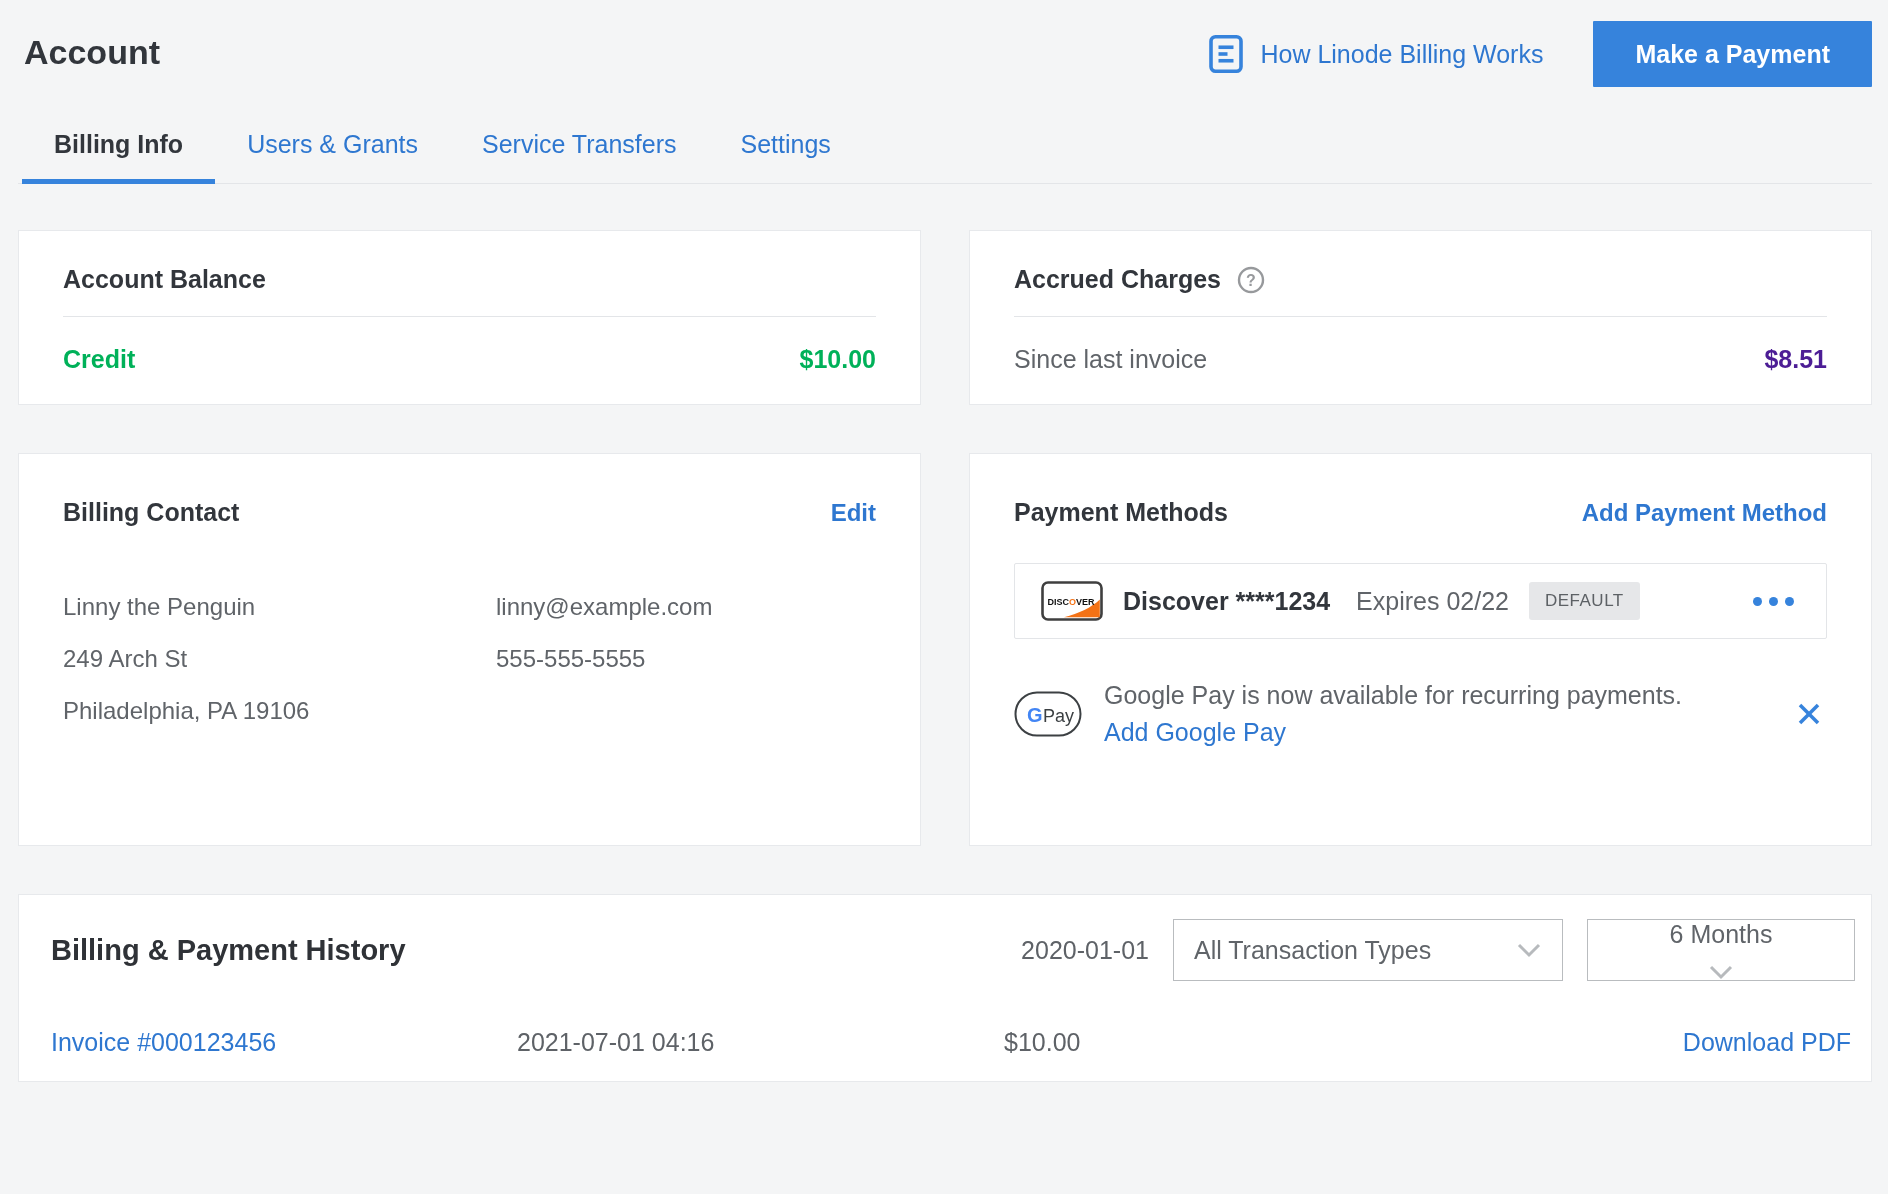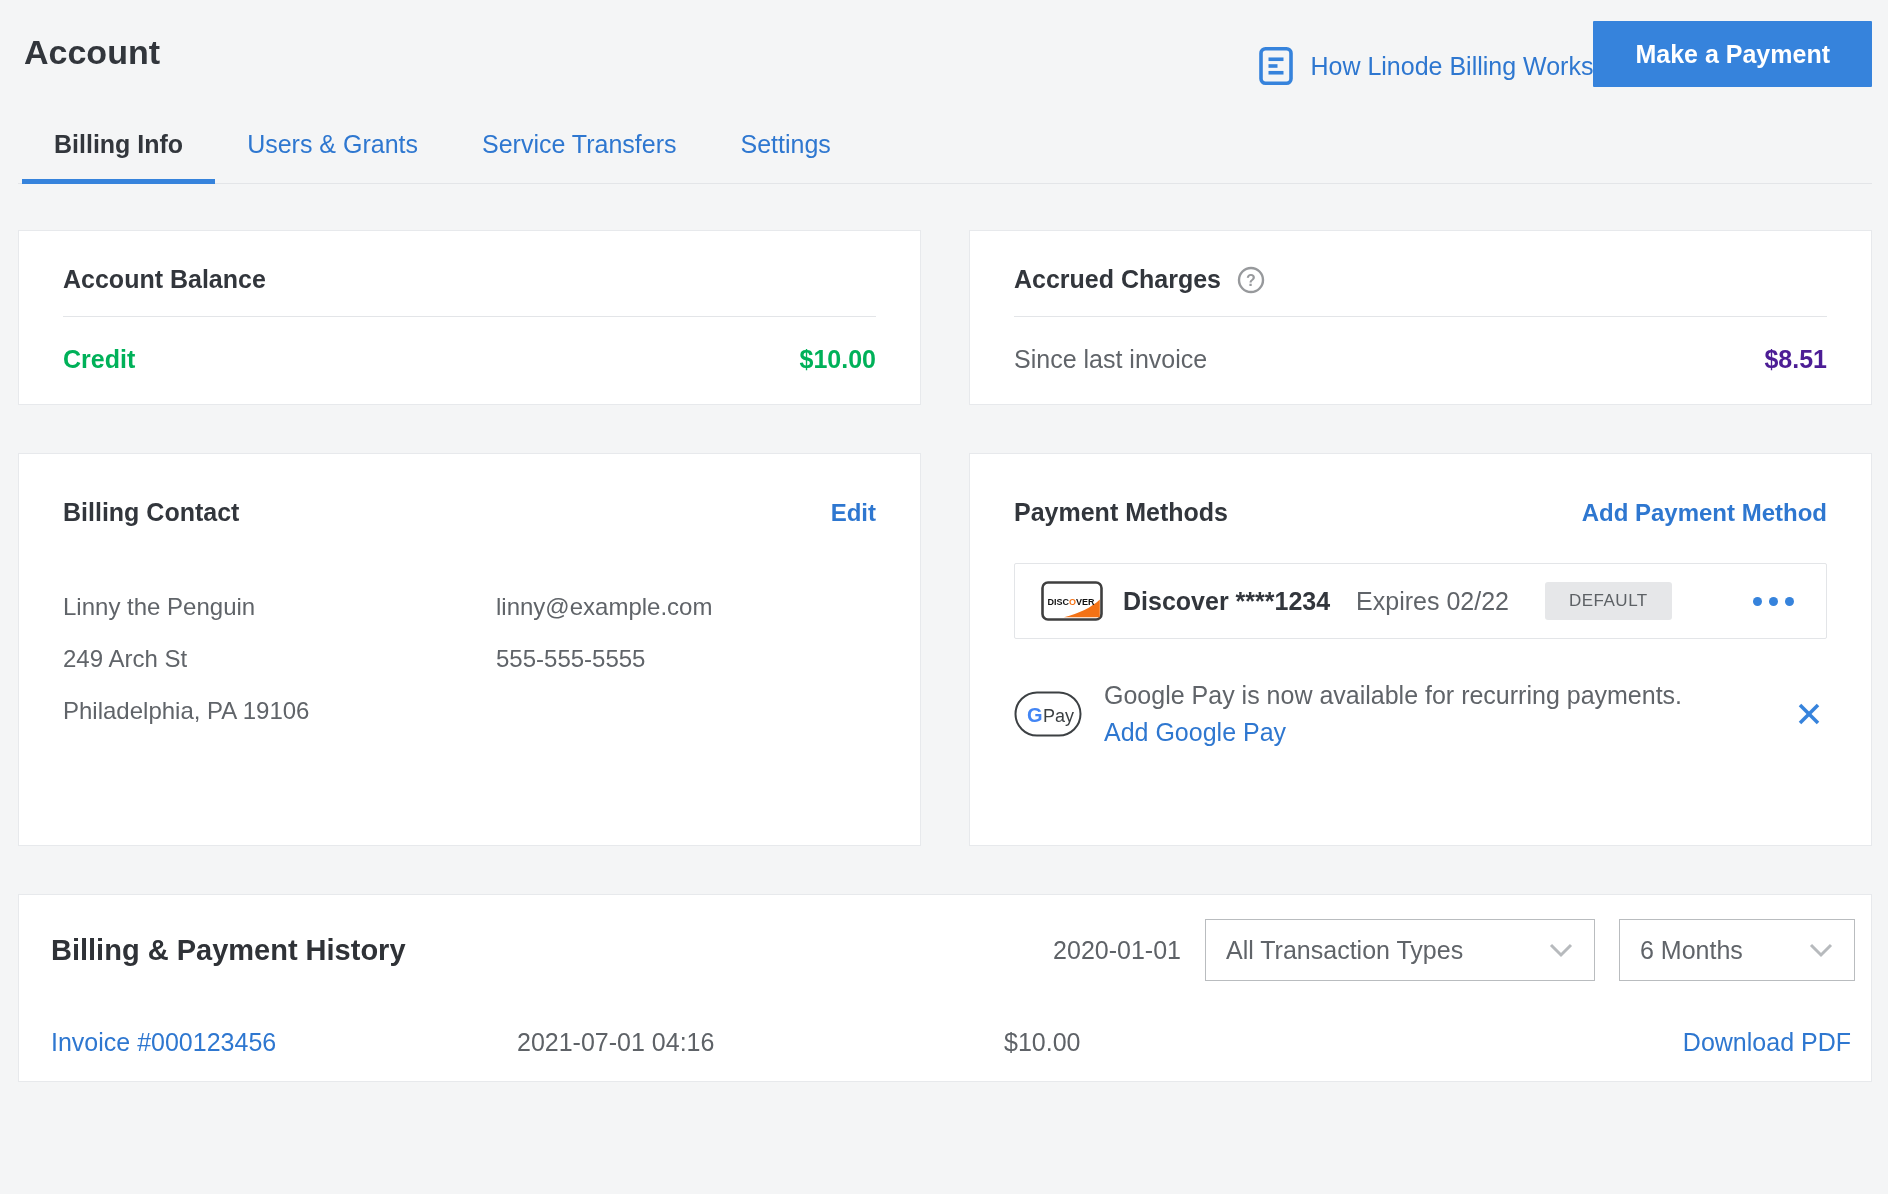--- a/index.html
+++ b/index.html
@@ -8,21 +8,21 @@
     width:1888px; height:1194px; overflow:hidden;
     background:#f4f5f6;
     font-family:"Liberation Sans", sans-serif;
     color:#32363c;
   }
   .page { padding:0 16px 0 18px; }
 
   
   .topbar { display:flex; justify-content:space-between; align-items:center; padding-top:20px; height:88px; }
   .page-title { font-size:34px; font-weight:700; color:#32363c; margin:0 0 4px 6px; }
-  .topbar-right { display:flex; align-items:flex-end; }
+  .topbar-right { display:flex; align-items:center; gap:50px; }
   .billing-works { display:flex; align-items:center; gap:16px; color:#2e77d0; font-size:25px; cursor:pointer; text-decoration:none; }
   .pay-btn {
     height:66px; padding:0 42px; background:#3683dc; color:#fff;
     font-family:"Liberation Sans",sans-serif; font-size:25px; font-weight:700;
     border:none; border-radius:1px; cursor:pointer;
   }
 
   
   .tabs { display:flex; margin-top:32px; border-bottom:1px solid #e3e5e8; padding-left:4px; }
   .tab { position:relative; padding:10px 32px 24px; font-size:25px; color:#2e77d0; cursor:pointer; text-decoration:none; }
@@ -51,22 +51,22 @@
   .contact-col.c1 { width:433px; }
 
   
   .pm-row {
     margin-top:36px; height:76px; border:1px solid #e3e5e8; border-radius:2px;
     display:flex; align-items:center; padding:0 26px; background:#fff;
   }
   .pm-label { font-size:25px; font-weight:700; color:#32363c; margin-left:20px; }
   .pm-exp { font-size:25px; color:#606469; margin-left:26px; }
   .pm-badge {
-    margin-left:36px; background:#e6e7e9; color:#5d6165; border-radius:3px;
-    font-size:17px; letter-spacing:0.5px; padding:9px 24px; font-weight:400;
+    margin-left:20px; background:#e6e7e9; color:#5d6165; border-radius:3px;
+    font-size:17px; letter-spacing:0.5px; padding:9px 16px; font-weight:400;
   }
   .pm-spacer { flex:1; }
   .dots { display:flex; gap:7px; cursor:pointer; padding:6px; }
   .dots span { width:9px; height:9px; border-radius:50%; background:#3683dc; }
 
   .gpay-row { display:flex; align-items:center; margin-top:42px; }
   .gpay-texts { margin-left:22px; font-size:25px; }
   .gpay-msg { color:#606469; }
   .gpay-add { display:inline-block; margin-top:8px; font-weight:400; font-size:25px; }
   .gpay-close { margin-left:auto; cursor:pointer; display:flex; padding:4px; }
@@ -74,21 +74,21 @@
   
   .history { margin-top:48px; background:#fff; border:1px solid #e7e9ec; padding:0; }
   .hist-top { display:flex; align-items:center; padding:24px 16px 22px 32px; }
   .hist-title { font-size:29px; font-weight:700; margin:0; flex:1; color:#2f3237; }
   .hist-date { font-size:25px; color:#5e6267; margin-right:24px; }
   .select-box {
     height:62px; background:#fff; border:1px solid #b9bcbf; display:flex; align-items:center;
     justify-content:space-between; padding:0 20px; font-size:25px; color:#606469; cursor:pointer;
   }
   .select-box.w1 { width:390px; margin-right:24px; }
-  .select-box.w2 { width:236px; }
+  .select-box.w2 { width:268px;flex-direction:column; }
 
   .thead, .trow { display:grid; grid-template-columns:466px 467px 186px 1fr; align-items:center; }
   .thead { background:#f4f5f6; height:92px; color:#7d8287; font-size:25px; }
   .thead > div { padding-left:32px; border-right:4px solid #fbfbfc; height:100%; display:flex; align-items:center; }
   .thead > div.amount { padding-left:52px; }
   .thead > div:last-child { border-right:none; }
   .trow { height:78px; font-size:25px; background:#fff; }
   .trow > div { padding-left:32px; }
   .trow > div.amount { padding-left:52px; color:#5e6267; }
   .trow .tdate { color:#5e6267; }

